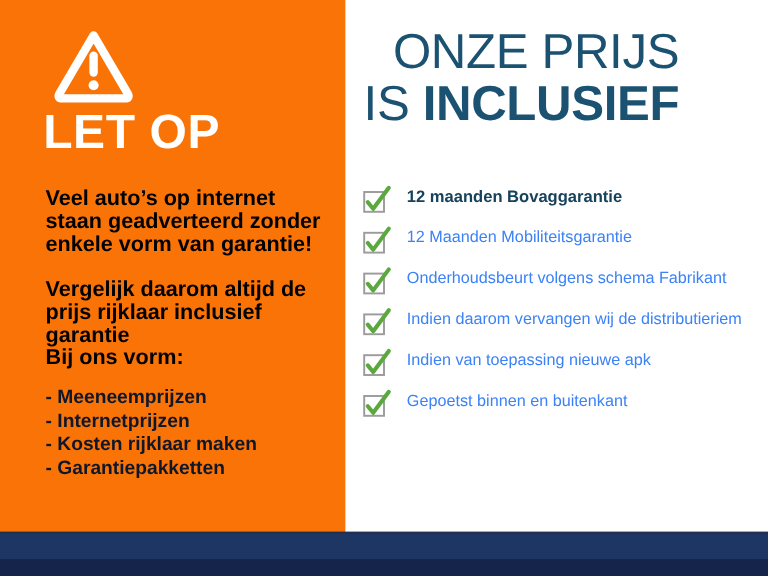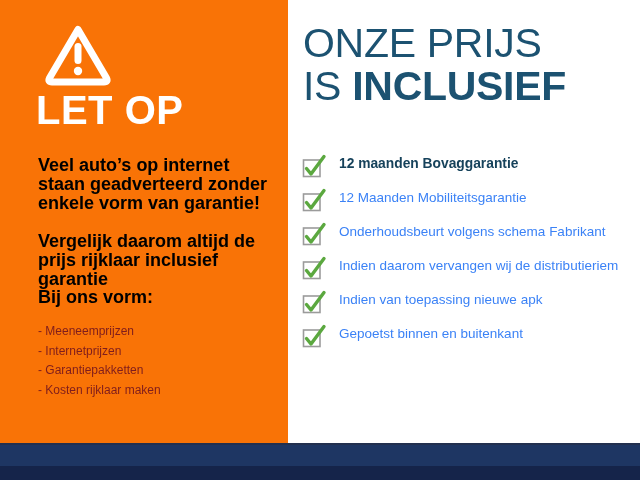--- a/index.html
+++ b/index.html
@@ -60,35 +60,36 @@
   }
   #para-1 { top: 156px; }
   #para-2 { top: 232px; }
   #para-3 { top: 288px; }
 
   #exclusions {
     position: absolute;
     left: 38px;
     top: 322px;
     width: 240px;
-    color: #7f1d1d;
-    font-size: 12px;
-    font-weight: normal;
+    color: #0f172a;
+    font-size: 16px;
+    font-weight: bold;
     line-height: 19.5px;
   }
   .exclusion-item { white-space: nowrap; }
 
   
   #right-panel {
     position: absolute;
     left: 288px;
     top: 0;
     width: 352px;
     height: 444px;
     background: #ffffff;
+    text-align: right;
   }
   #panel-gap {
     position: absolute;
     left: 288px;
     top: 0;
     width: 5px;
     height: 444px;
     background: #fdfaf4;
   }
 
@@ -180,22 +181,22 @@
 
     <div id="let-op-title">LET OP</div>
 
     <div class="orange-para" id="para-1">Veel auto’s op internet staan geadverteerd zonder enkele vorm van garantie!</div>
     <div class="orange-para" id="para-2">Vergelijk daarom altijd de prijs rijklaar inclusief garantie</div>
     <div class="orange-para" id="para-3">Bij ons vorm:</div>
 
     <div id="exclusions">
       <div class="exclusion-item">- Meeneemprijzen</div>
       <div class="exclusion-item">- Internetprijzen</div>
+      <div class="exclusion-item">- Kosten rijklaar maken</div>
       <div class="exclusion-item">- Garantiepakketten</div>
-      <div class="exclusion-item">- Kosten rijklaar maken</div>
     </div>
   </div>
 
   <div id="panel-gap"></div>
 
   <div id="right-panel">
 
     <div id="headline">
       <div>ONZE PRIJS</div>
       <div><span>IS </span><span class="strong">INCLUSIEF</span></div>

